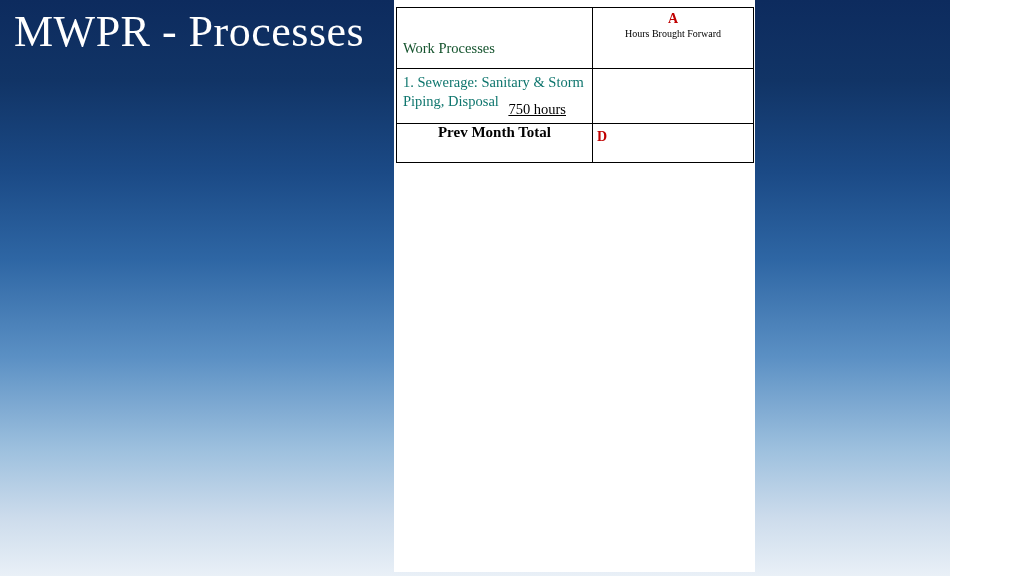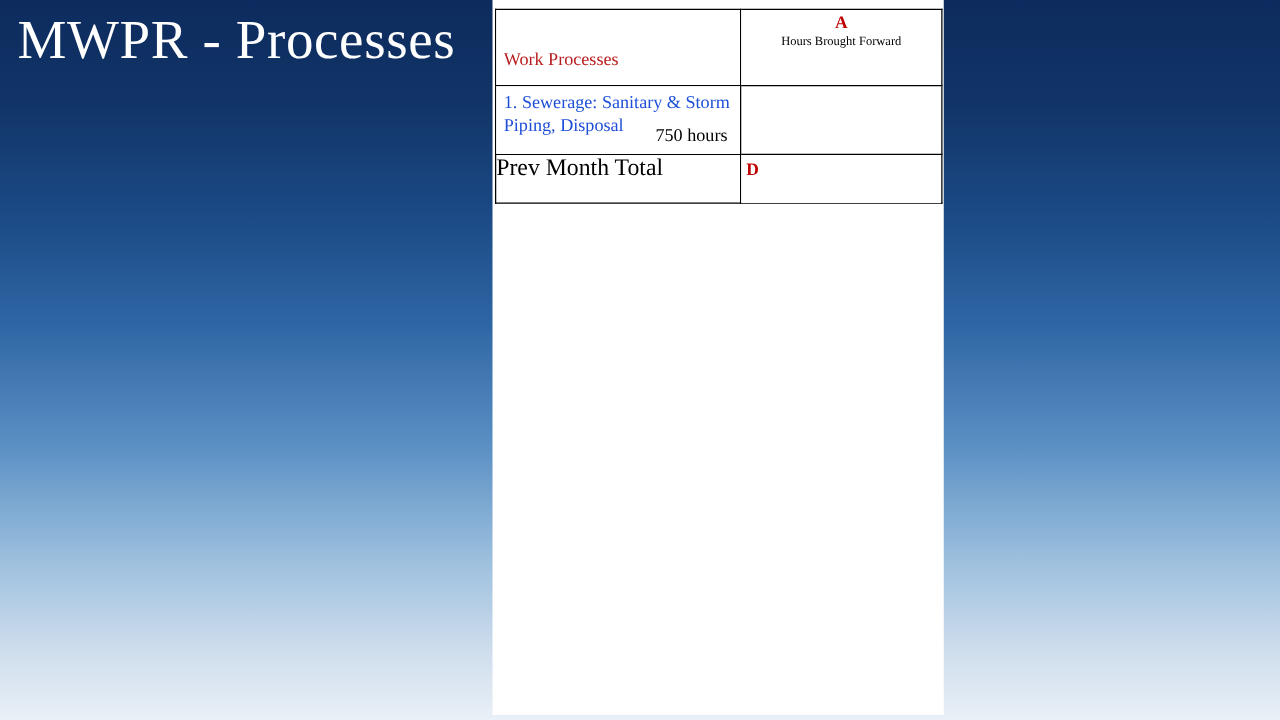--- a/index.html
+++ b/index.html
@@ -7,21 +7,21 @@
     padding: 0;
   }
   body {
     width: 1024px;
     height: 576px;
     overflow: hidden;
     font-family: "Liberation Serif", serif;
   }
   #slide {
     position: relative;
-    width: 1024px;
+    width: 950px;
     height: 576px;
     background: linear-gradient(to bottom,
         #0d2b5e 0%,
         #113466 14%,
         #1b4a86 30%,
         #2e66a4 45%,
         #5b90c4 62%,
         #9dc0de 78%,
         #cddcec 90%,
         #e9f0f7 100%);
@@ -66,21 +66,21 @@
     padding: 0;
     background: #ffffff;
   }
   .col-left { width: 196px; }
   .col-right { width: 161px; }
 
   .cell-pad {
     padding: 5px 6px 4px 6px;
     font-size: 14.5px;
     line-height: 1.33;
-    color: #b91c1c;
+    color: #14532d;
   }
   .hdr-left {
     height: 60px;
     position: relative;
   }
   .hdr-left .cell-pad {
     position: absolute;
     left: 0;
     bottom: 6px;
     padding-left: 6px;
@@ -103,37 +103,38 @@
     padding: 2px 8px 0 8px;
     color: #000000;
   }
   .proc-cell {
     height: 54px;
     position: relative;
   }
   .proc-title {
     font-size: 14.5px;
     line-height: 1.32;
-    color: #1d4ed8;
+    color: #0f766e;
     padding: 4px 6px 0 6px;
   }
   .proc-hours {
     text-align: right;
     font-size: 14.5px;
     color: #000;
     padding: 0 8px 3px 6px;
     position: absolute;
-    right: 2px;
+    right: 18px;
     bottom: 2px;
+    text-decoration: underline;
   }
   .blank-cell { height: 54px; }
   .total-row-left {
-    text-align: left;
-    font-weight: normal;
-    font-size: 19px;
+    text-align: center;
+    font-weight: bold;
+    font-size: 15px;
     padding: 6px 2px 6px 6px;
     height: 38px;
     vertical-align: top;
   }
   .total-row-right {
     height: 38px;
     position: relative;
   }
   .total-letter {
     color: #c00000;

